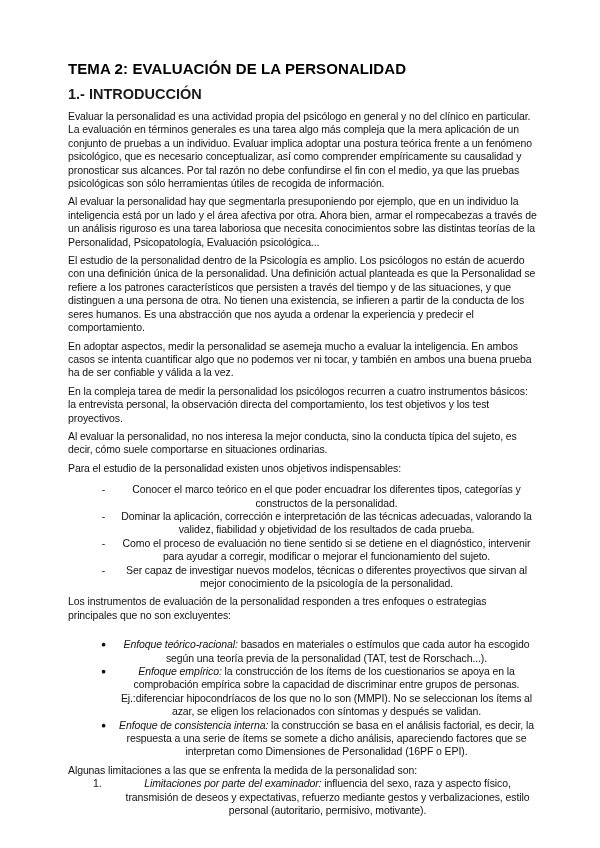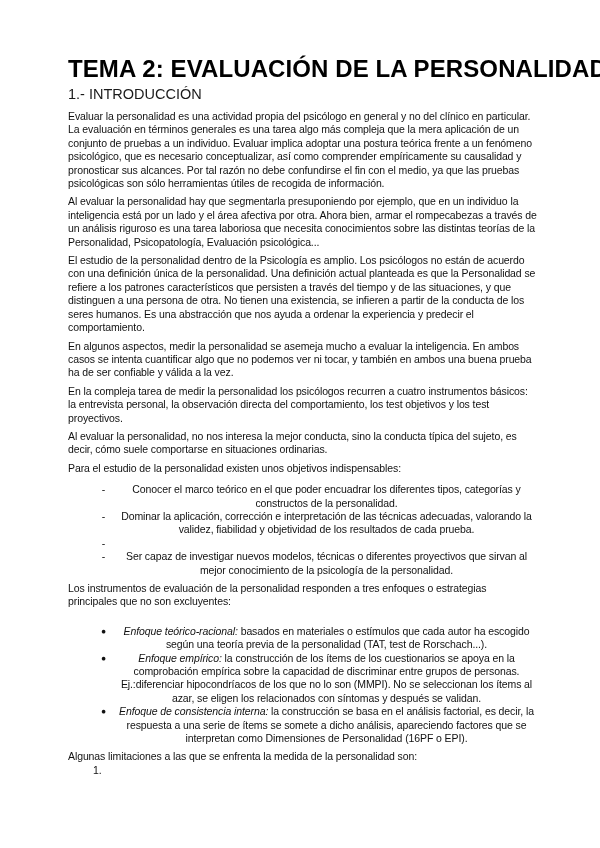--- a/index.html
+++ b/index.html
@@ -13,32 +13,32 @@
   .page {
     box-sizing: border-box;
     width: 600px;
     height: 848px;
     padding: 57px 62px 0 68px;
     font-family: "Liberation Sans", sans-serif;
     color: #111111;
     background: #ffffff;
   }
   h1.doc-title {
-    font-size: 24px;
+    font-size: 15px;
     line-height: 23px;
     font-weight: 700;
     margin: 0 0 5px 0;
     color: #000000;
     letter-spacing: 0.1px;
     white-space: nowrap;
   }
   h2.section-heading {
     font-size: 14.5px;
     line-height: 18px;
-    font-weight: 400;
+    font-weight: 700;
     margin: 0 0 7px 0;
     color: #1a1a1a;
   }
   p.para, .list-block {
     font-size: 10.5px;
     line-height: 13.4px;
     letter-spacing: -0.1px;
     margin: 0 0 5px 0;
     color: #111111;
   }
@@ -71,36 +71,37 @@
 <body>
 
 <div class="page">
 
   <h1 class="doc-title">TEMA 2: EVALUACIÓN DE LA PERSONALIDAD</h1>
   <h2 class="section-heading">1.- INTRODUCCIÓN</h2>
 
   <p class="para">Evaluar la personalidad es una actividad propia del psicólogo en general y no del clínico en particular. La evaluación en términos generales es una tarea algo más compleja que la mera aplicación de un conjunto de pruebas a un individuo. Evaluar implica adoptar una postura teórica frente a un fenómeno psicológico, que es necesario conceptualizar, así como comprender empíricamente su causalidad y pronosticar sus alcances. Por tal razón no debe confundirse el fin con el medio, ya que las pruebas psicológicas son sólo herramientas útiles de recogida de información.</p>
   <p class="para">Al evaluar la personalidad hay que segmentarla presuponiendo por ejemplo, que en un individuo la inteligencia está por un lado y el área afectiva por otra. Ahora bien, armar el rompecabezas a través de un análisis riguroso es una tarea laboriosa que necesita conocimientos sobre las distintas teorías de la Personalidad, Psicopatología, Evaluación psicológica...</p>
   <p class="para">El estudio de la personalidad dentro de la Psicología es amplio. Los psicólogos no están de acuerdo con una definición única de la personalidad. Una definición actual planteada es que la Personalidad se refiere a los patrones característicos que persisten a través del tiempo y de las situaciones, y que distinguen a una persona de otra. No tienen una existencia, se infieren a partir de la conducta de los seres humanos. Es una abstracción que nos ayuda a ordenar la experiencia y predecir el comportamiento.</p>
-  <p class="para">En algunos aspectos, medir la personalidad se asemeja mucho a evaluar la inteligencia. En ambos casos se intenta cuantificar algo que no podemos ver ni tocar, y también en ambos una buena prueba ha de ser confiable y válida a la vez.</p>
+  <p class="para">En adoptar aspectos, medir la personalidad se asemeja mucho a evaluar la inteligencia. En ambos casos se intenta cuantificar algo que no podemos ver ni tocar, y también en ambos una buena prueba ha de ser confiable y válida a la vez.</p>
   <p class="para">En la compleja tarea de medir la personalidad los psicólogos recurren a cuatro instrumentos básicos: la entrevista personal, la observación directa del comportamiento, los test objetivos y los test proyectivos.</p>
   <p class="para">Al evaluar la personalidad, no nos interesa la mejor conducta, sino la conducta típica del sujeto, es decir, cómo suele comportarse en situaciones ordinarias.</p>
 
   <p class="para" style="margin-bottom:8px;">Para el estudio de la personalidad existen unos objetivos indispensables:</p>
   <div class="list-block dash-list">
     <div class="li-row">
       <span class="marker">-</span>
       <span class="li-text">Conocer el marco teórico en el que poder encuadrar los diferentes tipos, categorías y constructos de la personalidad.</span>
     </div>
     <div class="li-row">
       <span class="marker">-</span>
       <span class="li-text">Dominar la aplicación, corrección e interpretación de las técnicas adecuadas, valorando la validez, fiabilidad y objetividad de los resultados de cada prueba.</span>
     </div>
     <div class="li-row">
       <span class="marker">-</span>
+      <span class="li-text">Como el proceso de evaluación no tiene sentido si se detiene en el diagnóstico, intervenir para ayudar a corregir, modificar o mejorar el funcionamiento del sujeto.</span>
     </div>
     <div class="li-row">
       <span class="marker">-</span>
       <span class="li-text">Ser capaz de investigar nuevos modelos, técnicas o diferentes proyectivos que sirvan al mejor conocimiento de la psicología de la personalidad.</span>
     </div>
   </div>
 
   <p class="para" style="margin-bottom:16px;">Los instrumentos de evaluación de la personalidad responden a tres enfoques o estrategias principales que no son excluyentes:</p>
   <div class="list-block bullet-list">
     <div class="li-row">
@@ -114,16 +115,17 @@
     <div class="li-row">
       <span class="marker">●</span>
       <span class="li-text"><i>Enfoque de consistencia interna:</i><span> la construcción se basa en el análisis factorial, es decir, la respuesta a una serie de ítems se somete a dicho análisis, apareciendo factores que se interpretan como Dimensiones de Personalidad (16PF o EPI).</span></span>
     </div>
   </div>
 
   <p class="para" style="margin-bottom:0;">Algunas limitaciones a las que se enfrenta la medida de la personalidad son:</p>
   <div class="list-block num-list">
     <div class="li-row">
       <span class="marker">1.</span>
+      <span class="li-text"><i>Limitaciones por parte del examinador:</i><span> influencia del sexo, raza y aspecto físico, transmisión de deseos y expectativas, refuerzo mediante gestos y verbalizaciones, estilo personal (autoritario, permisivo, motivante).</span></span>
     </div>
   </div>
 
 </div>
 
 </body></html>

